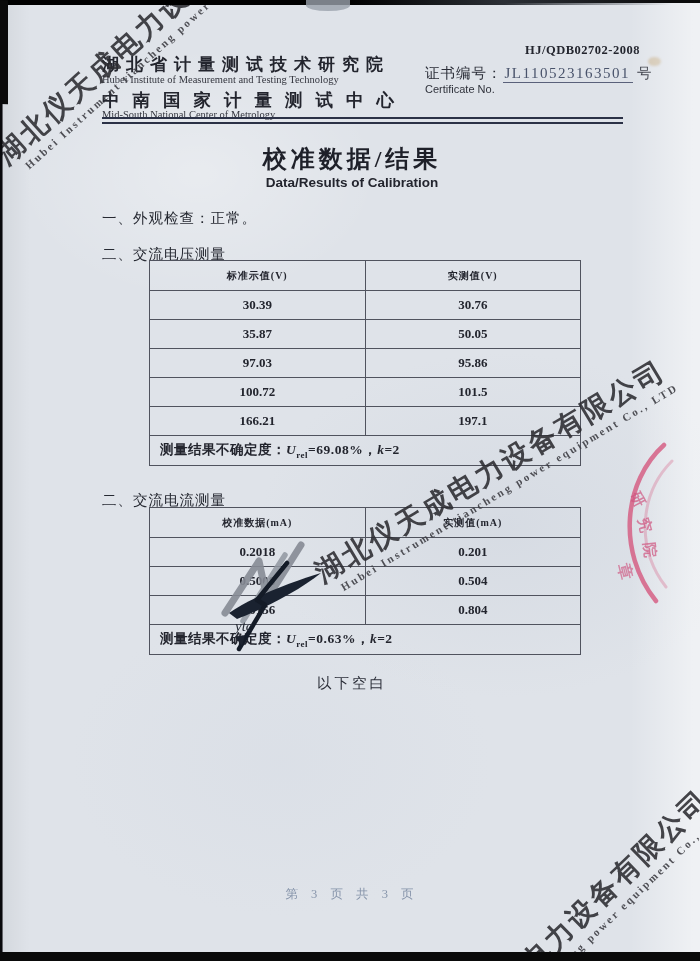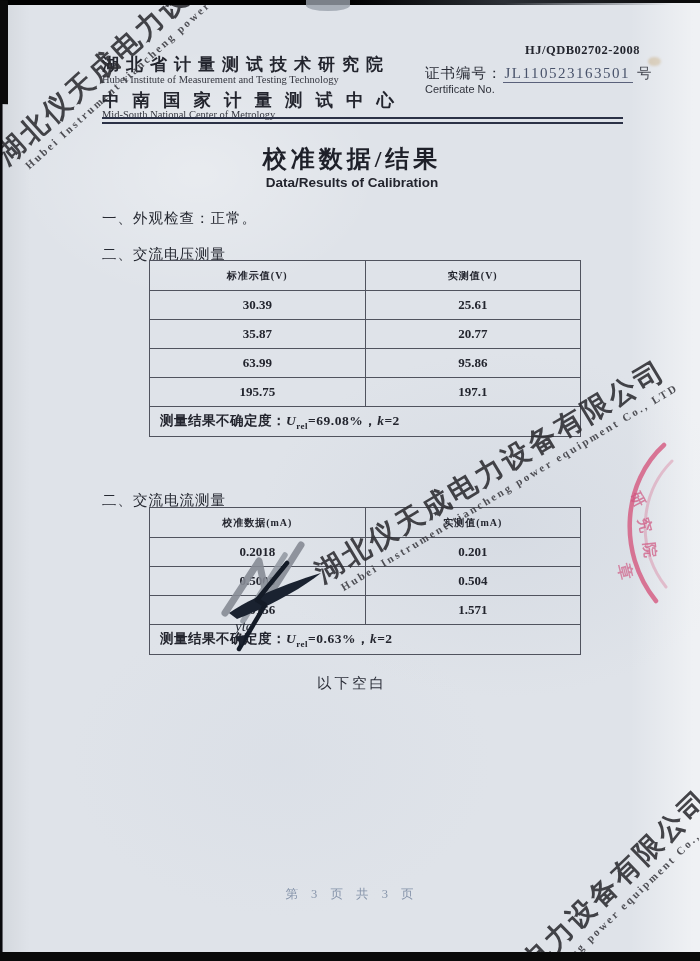--- a/index.html
+++ b/index.html
@@ -106,32 +106,36 @@
     <table class="t t1">
       <thead>
         <tr>
           <th>标准示值(V)</th>
           <th>实测值(V)</th>
         </tr>
       </thead>
       <tbody>
         <tr>
           <td class="val">30.39</td>
-          <td class="val">25.61</td>
+          <td class="val">30.76</td>
         </tr>
         <tr>
           <td class="val">35.87</td>
-          <td class="val">20.77</td>
-        </tr>
-        <tr>
-          <td class="val">63.99</td>
+          <td class="val">50.05</td>
+        </tr>
+        <tr>
+          <td class="val">97.03</td>
           <td class="val">95.86</td>
         </tr>
         <tr>
-          <td class="val">195.75</td>
+          <td class="val">100.72</td>
+          <td class="val">101.5</td>
+        </tr>
+        <tr>
+          <td class="val">166.21</td>
           <td class="val">197.1</td>
         </tr>
         <tr>
           <td class="unc" colspan="2">
             <span>测量结果不确定度：</span><span class="usym">U</span><sub>rel</sub><span>=69.08%，</span><span class="usym">k</span><span>=2</span>
           </td>
         </tr>
       </tbody>
     </table>
 
@@ -148,21 +152,21 @@
         <tr>
           <td class="val">0.2018</td>
           <td class="val">0.201</td>
         </tr>
         <tr>
           <td class="val">0.5008</td>
           <td class="val">0.504</td>
         </tr>
         <tr>
           <td class="val">1.0156</td>
-          <td class="val">1.571</td>
+          <td class="val">0.804</td>
         </tr>
         <tr>
           <td class="unc" colspan="2">
             <span>测量结果不确定度：</span><span class="usym">U</span><sub>rel</sub><span>=0.63%，</span><span class="usym">k</span><span>=2</span>
           </td>
         </tr>
       </tbody>
     </table>
 
     <div class="blank-note">以下空白</div>

